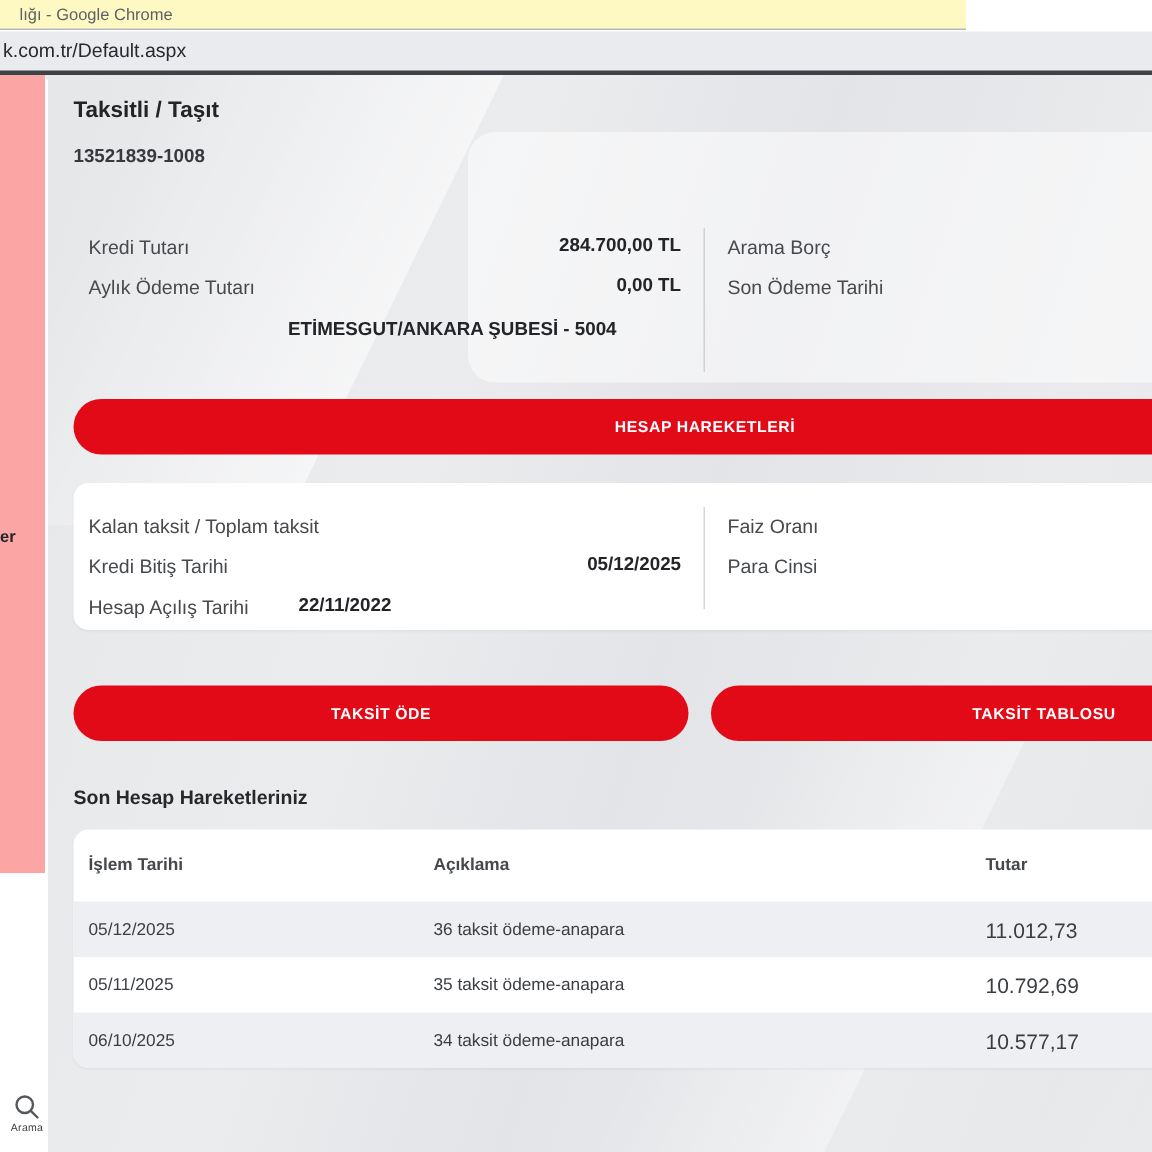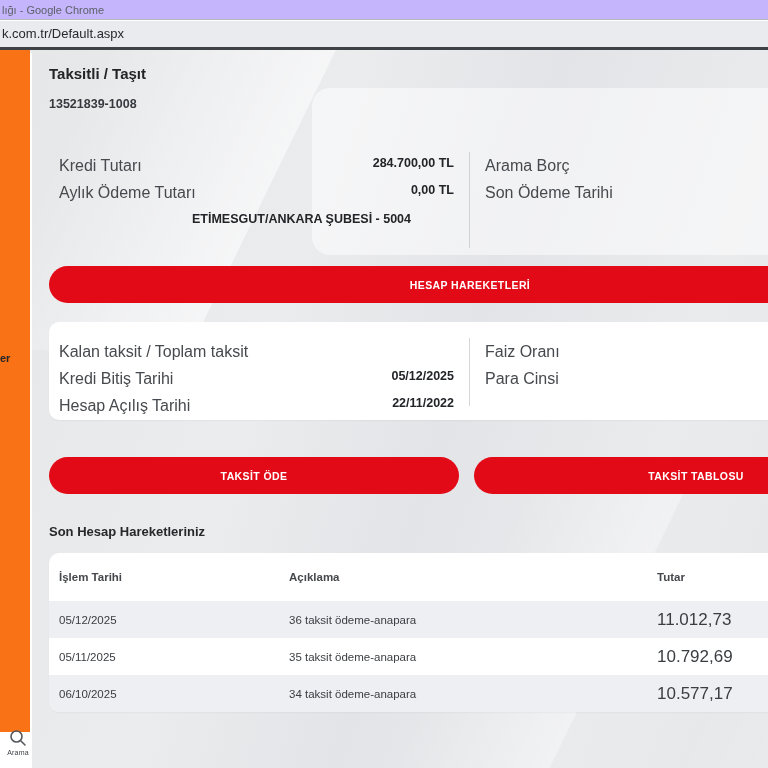--- a/index.html
+++ b/index.html
@@ -4,54 +4,54 @@
 <style>
   html,body{margin:0;padding:0;}
   body{
     width:768px;height:768px;overflow:hidden;position:relative;
     background:#ffffff;
     font-family:"Liberation Sans", sans-serif;
     -webkit-font-smoothing:antialiased;
   }
   
   .titlebar{
-    position:absolute;left:0;top:0;width:768px;height:20px;
-    background:#c4b5fd;border-bottom:1px solid #b4b8bd;
-    font-size:11px;line-height:20px;color:#5d6166;padding-left:2px;box-sizing:border-box;
+    position:absolute;left:0;top:0;width:644px;height:20px;
+    background:#fef9c3;border-bottom:1px solid #b4b8bd;
+    font-size:11px;line-height:20px;color:#5d6166;padding-left:13px;box-sizing:border-box;
     white-space:nowrap;overflow:hidden;
   }
   .urlbar{
     position:absolute;left:0;top:21px;width:768px;height:32px;
     background:#e9ebee;font-size:13px;line-height:26px;color:#26292d;
     padding-left:2px;box-sizing:border-box;white-space:nowrap;overflow:hidden;
   }
   .url-divider{position:absolute;left:0;top:47px;width:768px;height:3px;background:#3e4145;}
   
-  .rail{position:absolute;left:0;top:50px;width:30px;height:682px;background:#f97316;}
+  .rail{position:absolute;left:0;top:50px;width:30px;height:532px;background:#fca5a5;}
   .rail-partial{position:absolute;left:0;top:302px;font-size:11px;font-weight:bold;color:#232527;}
   .search-wrap{position:absolute;left:3px;top:678px;width:30px;text-align:center;}
   .search-wrap svg{display:block;margin:0 auto;}
   .search-label{font-size:7px;color:#3c4043;margin-top:1px;letter-spacing:.2px;}
   
   .page{
     position:absolute;left:32px;top:50px;width:738px;height:718px;overflow:hidden;
     background:linear-gradient(108deg,#e6e7e9 0%,#ebecee 34%,#e3e4e7 55%,#eaebed 78%,#e6e7e9 100%);
   }
   .sheen{position:absolute;pointer-events:none;}
   .sheen-a{left:30px;top:-120px;width:230px;height:420px;background:linear-gradient(to right,rgba(255,255,255,0),rgba(255,255,255,.55));transform:skewX(-26deg);}
   .sheen-b{left:700px;top:380px;width:300px;height:420px;background:linear-gradient(to right,rgba(255,255,255,0),rgba(255,255,255,.4));transform:skewX(-26deg);}
   .sheen-c{left:420px;top:430px;width:160px;height:320px;background:linear-gradient(to right,rgba(255,255,255,0),rgba(255,255,255,.35));transform:skewX(-26deg);}
   .top-panel{
     position:absolute;left:280px;top:38px;width:640px;height:167px;
     background:rgba(255,255,255,.5);border-radius:18px;
   }
   .page-title{position:absolute;left:17px;top:15px;font-size:15px;font-weight:bold;color:#222427;}
   .acct-line1{position:absolute;left:17px;top:47px;font-size:12.5px;font-weight:600;color:#36393d;}
   .acct-line2{position:absolute;left:17px;top:65px;font-size:12.5px;font-weight:600;color:#36393d;}
-  .lbl{font-size:16px;color:#46494d;}
+  .lbl{font-size:13px;color:#46494d;}
   .val{font-size:12.5px;font-weight:bold;color:#222428;}
   .sum-lbl1{position:absolute;left:27px;top:107px;}
   .sum-val1{position:absolute;left:160px;top:106px;width:262px;text-align:right;}
   .sum-lbl2{position:absolute;left:27px;top:134px;}
   .sum-val2{position:absolute;left:160px;top:133px;width:262px;text-align:right;}
   .sum-lbl3{position:absolute;left:27px;top:161px;width:190px;line-height:14px;}
   .sum-val3{position:absolute;left:160px;top:162px;width:262px;text-align:left;}
   .sum-div{position:absolute;left:437px;top:102px;width:1px;height:96px;background:#d1d2d5;}
   .sum-rlbl1{position:absolute;left:453px;top:107px;}
   .sum-rlbl2{position:absolute;left:453px;top:134px;}
@@ -67,36 +67,36 @@
   
   .detail-card{
     position:absolute;left:17px;top:272px;width:842px;height:98px;
     background:#ffffff;border-radius:10px;box-shadow:0 1px 2px rgba(0,0,0,.04);
   }
   .det-lbl1{position:absolute;left:10px;top:21px;}
   .det-val1{position:absolute;left:150px;top:20px;width:255px;text-align:right;}
   .det-lbl2{position:absolute;left:10px;top:48px;}
   .det-val2{position:absolute;left:150px;top:47px;width:255px;text-align:right;}
   .det-lbl3{position:absolute;left:10px;top:75px;}
-  .det-val3{position:absolute;left:150px;top:74px;width:255px;text-align:right;}
+  .det-val3{position:absolute;left:150px;top:74px;width:255px;text-align:left;}
   .det-div{position:absolute;left:420px;top:16px;width:1px;height:68px;background:#d6d7da;}
   .det-rlbl1{position:absolute;left:436px;top:21px;}
   .det-rlbl2{position:absolute;left:436px;top:48px;text-align:right;}
   
   .tx-heading{position:absolute;left:17px;top:474px;font-size:13px;font-weight:bold;color:#26282b;}
   .tx-card{
     position:absolute;left:17px;top:503px;width:842px;height:159px;
     background:#ffffff;border-radius:10px;overflow:hidden;box-shadow:0 1px 2px rgba(0,0,0,.04);
   }
   .tx-header{position:relative;height:48px;}
   .tx-row{position:relative;height:37px;}
   .tx-row.alt{background:#edeff2;}
   .tx-c1{position:absolute;left:10px;top:50%;transform:translateY(-50%);font-size:11.5px;color:#3a3d41;}
   .tx-c2{position:absolute;left:240px;top:50%;transform:translateY(-50%);font-size:11.5px;color:#3a3d41;}
-  .tx-c3{position:absolute;left:608px;top:50%;transform:translateY(-50%);font-size:17px;color:#3a3d41;}
+  .tx-c3{position:absolute;left:608px;top:50%;transform:translateY(-50%);font-size:14px;color:#3a3d41;}
   .tx-header .tx-c1,.tx-header .tx-c2,.tx-header .tx-c3{font-weight:bold;font-size:11.5px;color:#45484c;}
 </style>
 </head>
 <body>
 
 <div class="titlebar">
   <span>lığı - Google Chrome</span>
 </div>
 <div class="urlbar">
   <span>k.com.tr/Default.aspx</span>

